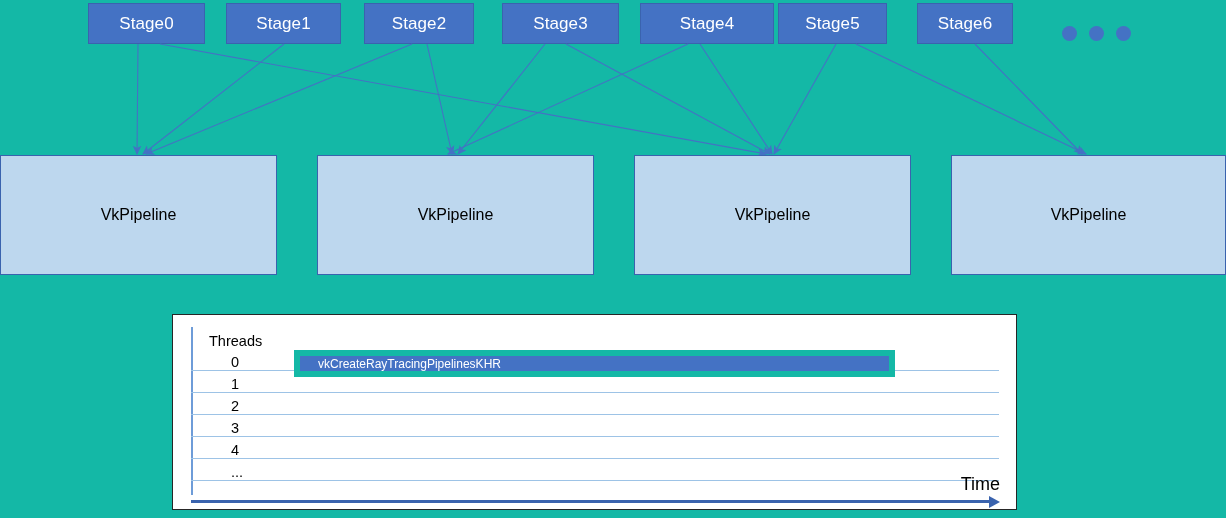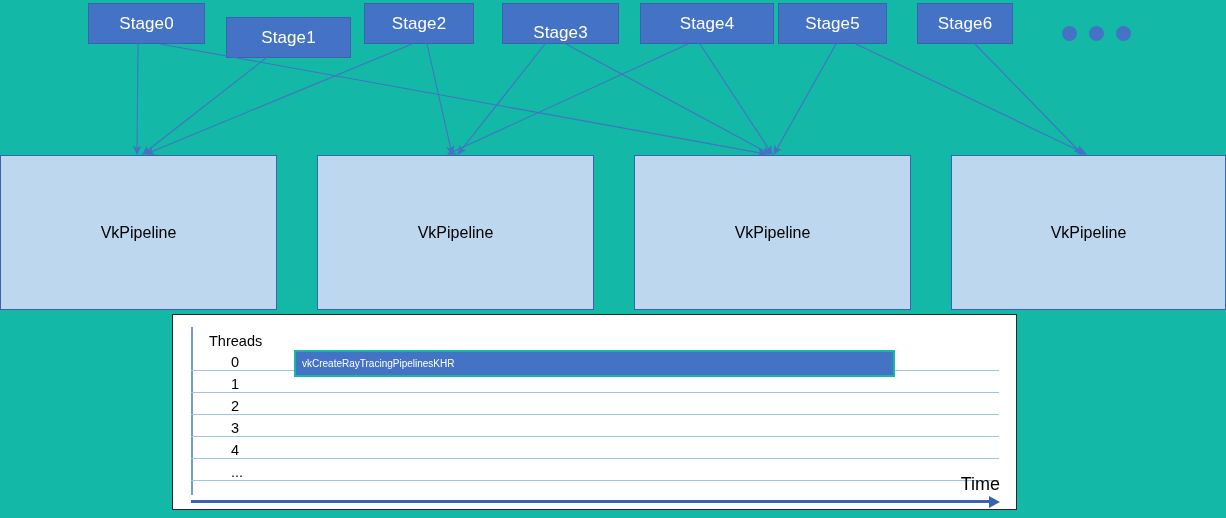--- a/index.html
+++ b/index.html
@@ -41,21 +41,21 @@
   .dot {
     width: 15px;
     height: 15px;
     border-radius: 50%;
     background: #4472C4;
   }
   
   .pipeline-box {
     position: absolute;
     top: 155px;
-    height: 155px;
+    height: 120px;
     background: #BDD7EE;
     border: 1px solid #3A63AE;
     color: #000000;
     font-size: 16px;
     display: flex;
     align-items: center;
     justify-content: center;
     box-sizing: border-box;
   }
   
@@ -141,47 +141,47 @@
     position: absolute;
     left: 40px;
     bottom: 2px;
     font-size: 14.5px;
     color: #000;
     line-height: 1;
   }
   .task-bar {
     position: absolute;
     background: #4472C4;
-    border: 2px solid #14b8a6;
+    border: 6px solid #14b8a6;
     color: #ffffff;
-    font-size: 10px;
-    display: flex;
-    align-items: center;
-    padding-left: 6px;
+    font-size: 12px;
+    display: flex;
+    align-items: center;
+    padding-left: 18px;
     box-sizing: border-box;
     white-space: nowrap;
     overflow: hidden;
   }
 </style>
 </head>
 <body>
 
 <div id="canvas">
 
   <div id="stages-layer">
       <div class="stage-box" style="left: 88px; top: 3px; width: 117px;">
         <span>Stage0</span>
       </div>
-      <div class="stage-box" style="left: 226px; top: 17px; width: 125px;">
+      <div class="stage-box" style="left: 226px; top: 3px; width: 115px;">
         <span>Stage1</span>
       </div>
       <div class="stage-box" style="left: 364px; top: 3px; width: 110px;">
         <span>Stage2</span>
       </div>
-      <div class="stage-box" style="left: 502px; top: 3px; width: 117px; align-items: flex-end;">
+      <div class="stage-box" style="left: 502px; top: 3px; width: 117px;">
         <span>Stage3</span>
       </div>
       <div class="stage-box" style="left: 640px; top: 3px; width: 134px;">
         <span>Stage4</span>
       </div>
       <div class="stage-box" style="left: 778px; top: 3px; width: 109px;">
         <span>Stage5</span>
       </div>
       <div class="stage-box" style="left: 917px; top: 3px; width: 96px;">
         <span>Stage6</span>

